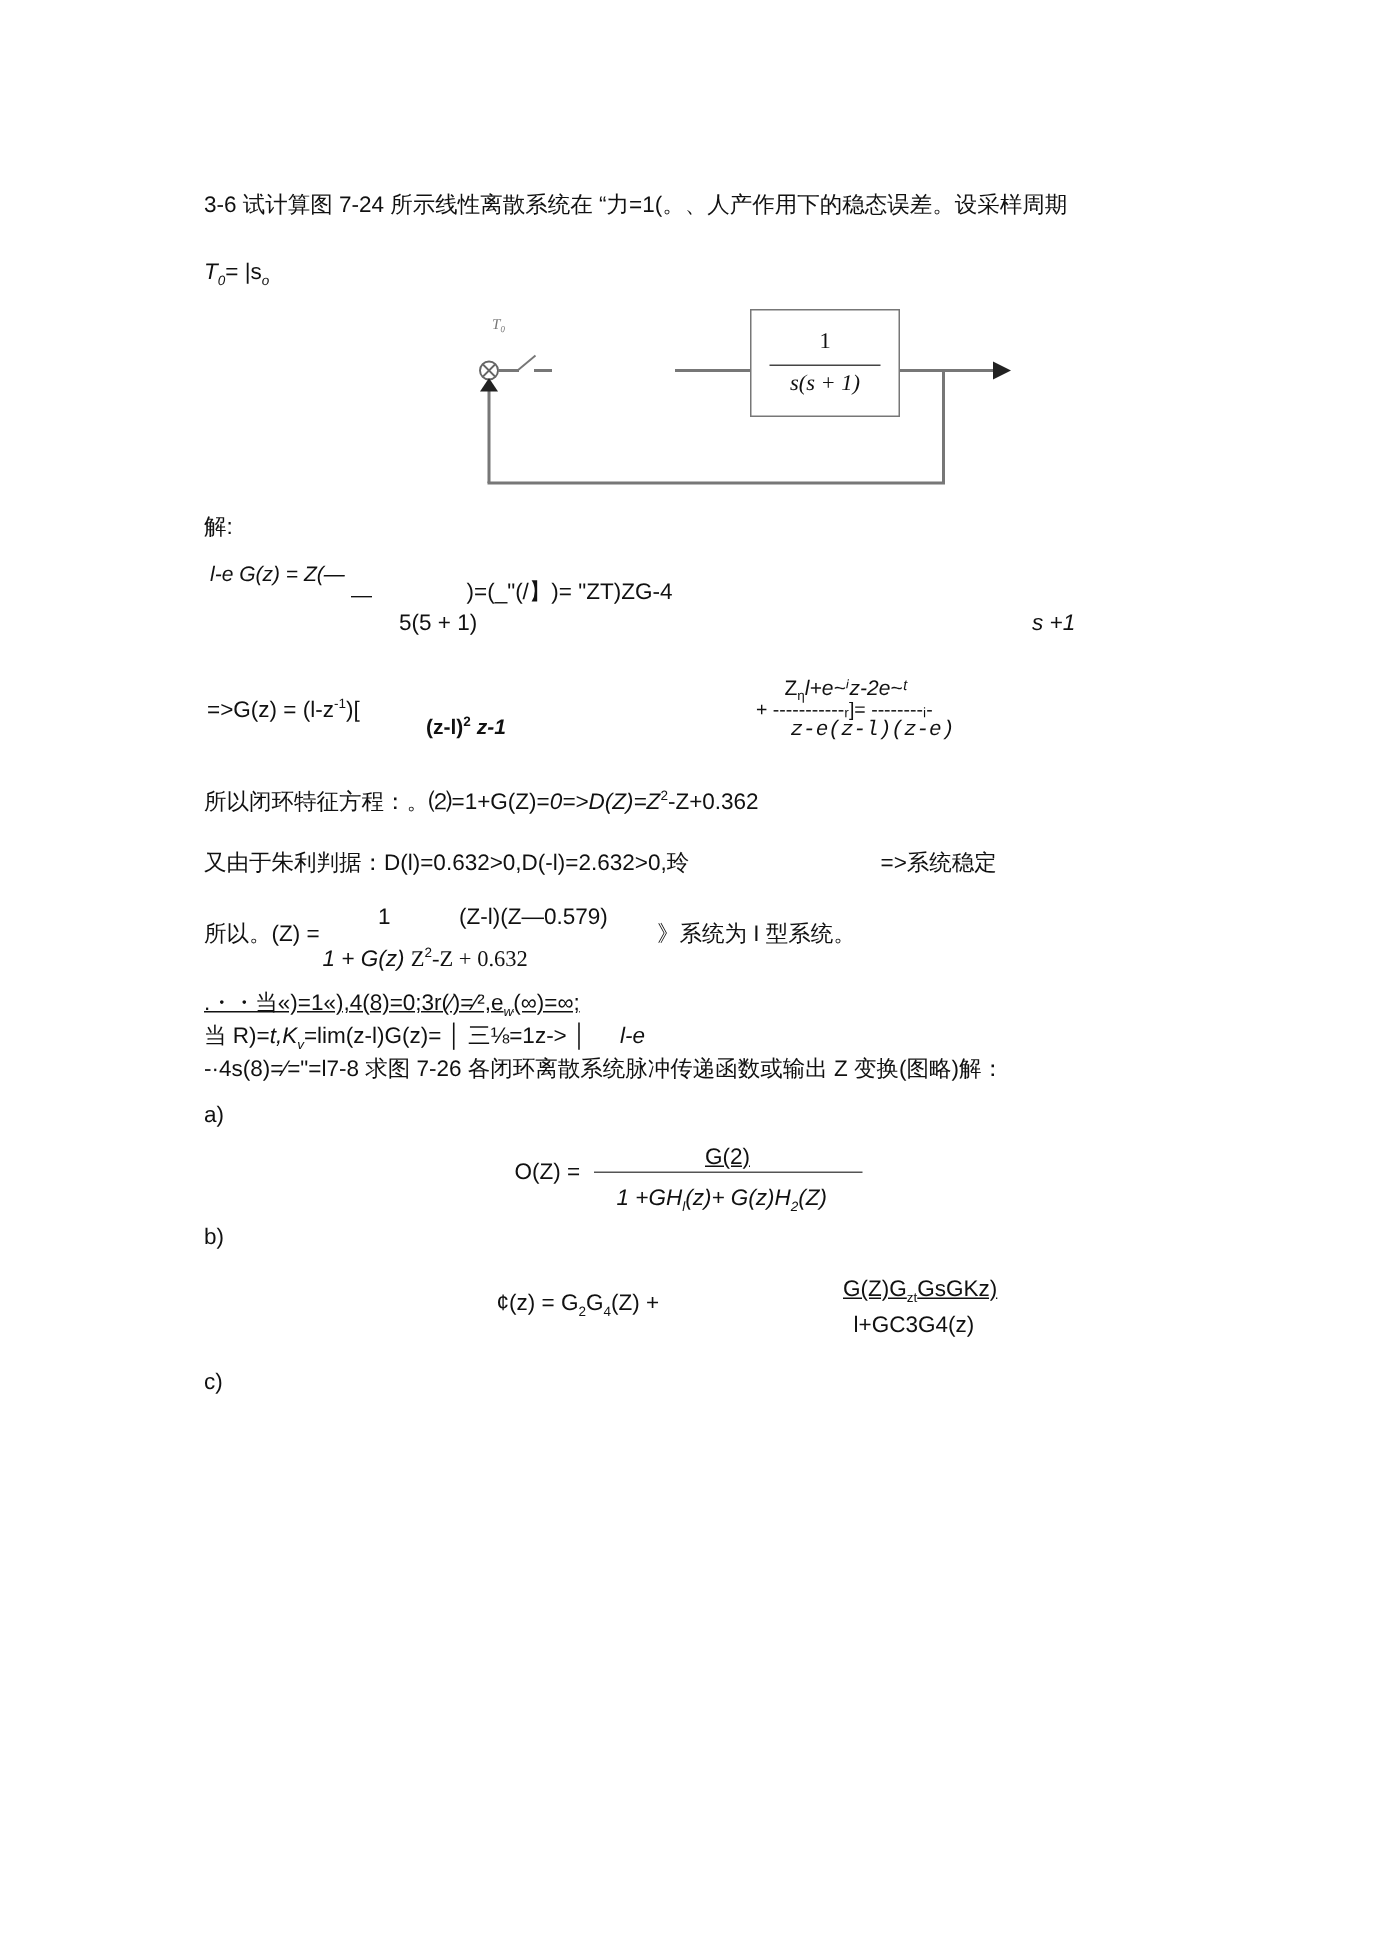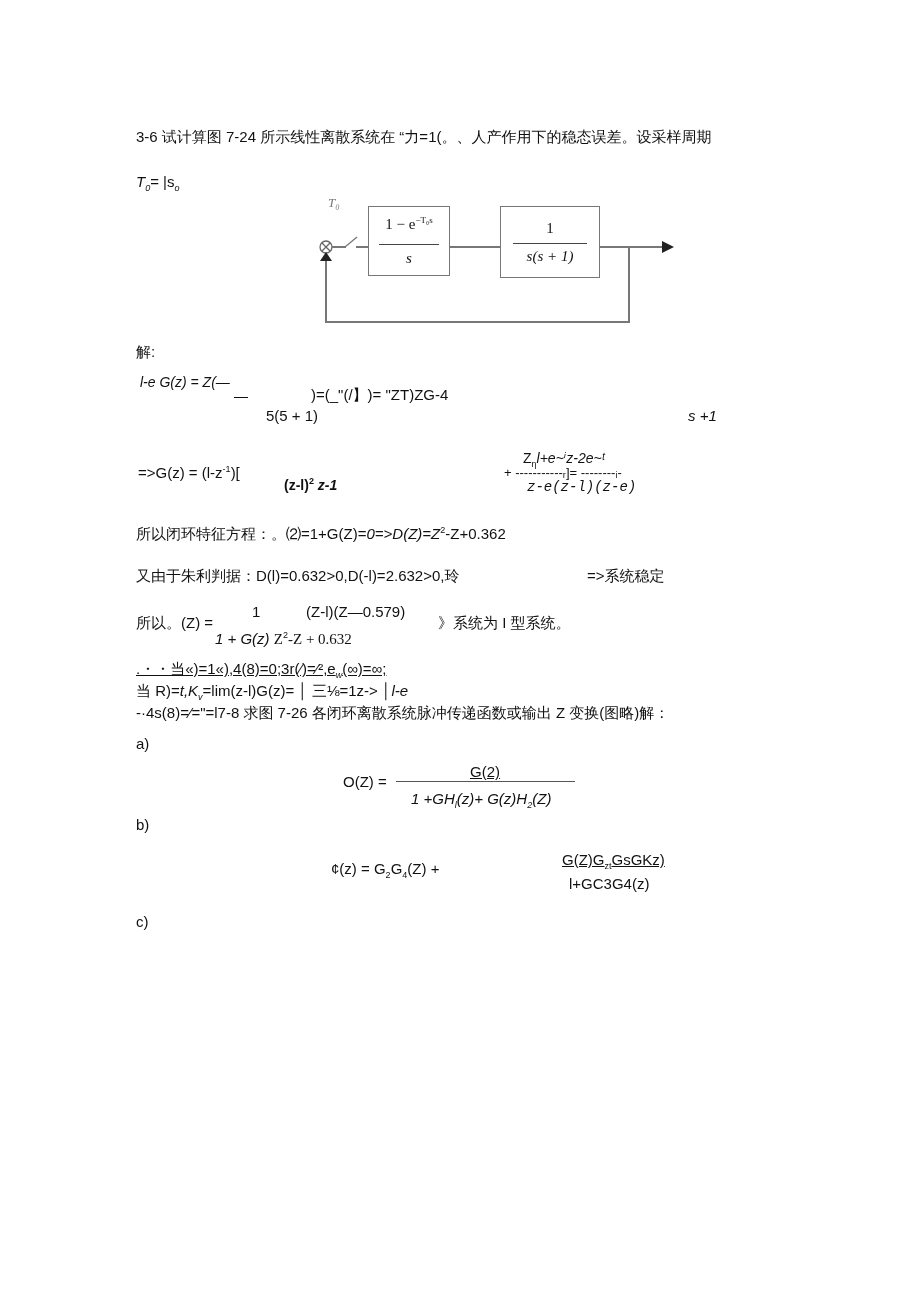--- a/index.html
+++ b/index.html
@@ -29,33 +29,28 @@
   <span class="it">T</span><span class="sub it">0</span><span>= |s</span><span class="sub it">o</span>
 </div>
 
 <div class="diagram">
 
   <svg class="abs" style="left:18px;top:44px;" width="16" height="16">
     <circle cx="8" cy="8" r="6" fill="#fff" stroke="#666" stroke-width="1.3"></circle>
     <line x1="4" y1="4" x2="12" y2="12" stroke="#666" stroke-width="1.2"></line>
     <line x1="12" y1="4" x2="4" y2="12" stroke="#666" stroke-width="1.2"></line>
   </svg>
-  <div class="abs serif it" style="left:28px;top:0;font-size:13px;color:#777;">T₀</div>
+  <div class="abs serif it" style="left:28px;top:16px;font-size:10px;color:#777;">T₀</div>
 
   <div class="wire" style="left:32px;top:51px;width:14px;height:1.5px;"></div>
   <svg class="abs" style="left:44px;top:40px;" width="16" height="14">
     <line x1="1" y1="12" x2="13" y2="2" stroke="#777" stroke-width="1.3"></line>
   </svg>
   <div class="wire" style="left:56px;top:51px;width:12px;height:1.5px;"></div>
 
-  <div class="box" style="left:68px;top:11px;width:80px;height:68px;">
-    <div class="block-num" style="top:8px;"><span>1 − e</span><sup style="font-size:9px;">−T₀s</sup></div>
-    <div class="block-bar" style="top:37px;"></div>
-    <div class="block-den it" style="top:43px;">s</div>
-  </div>
   <div class="wire" style="left:150px;top:51px;width:50px;height:1.5px;"></div>
 
   <div class="box" style="left:200px;top:11px;width:98px;height:70px;">
     <div class="block-num" style="top:13px;">1</div>
     <div class="block-bar" style="top:36px;"></div>
     <div class="block-den it" style="top:41px;">s(s + 1)</div>
   </div>
   <div class="wire" style="left:300px;top:51px;width:66px;height:1.5px;"></div>
   <svg class="abs" style="left:362px;top:45px;" width="14" height="14">
     <polygon points="0,1 12,7 0,13" fill="#222"></polygon>
@@ -88,21 +83,21 @@
 <div class="abs t15" style="left:136px;top:567px;">又由于朱利判据：D(l)=0.632&gt;0,D(-l)=2.632&gt;0,玲</div>
 <div class="abs t15" style="left:587px;top:567px;">=&gt;系统稳定</div>
 
 <div class="abs t15" style="left:136px;top:614px;">所以。(Z) =</div>
 <div class="abs t15" style="left:252px;top:603px;">1</div>
 <div class="abs t15" style="left:306px;top:603px;">(Z-l)(Z—0.579)</div>
 <div class="abs t15" style="left:215px;top:626px;"><span class="it">1 + G(z)</span> <span class="serif">Z</span><span class="sup">2</span><span class="serif">-Z + 0.632</span></div>
 <div class="abs t15" style="left:438px;top:614px;">》系统为 I 型系统。</div>
 
 <div class="abs t15" style="left:136px;top:660px;text-decoration:underline;"><span>.・・当«)=1«),4(8)=0;3r(⁄)=⁄²,e</span><span class="sub it">w</span><span>(∞)=∞;</span></div>
-<div class="abs t15" style="left:136px;top:682px;"><span>当 R)=</span><span class="it">t,K</span><span class="sub it">v</span><span>=lim(z-l)G(z)= │ 三⅛=1z-&gt; │</span><span class="it" style="">l-e</span></div>
+<div class="abs t15" style="left:136px;top:682px;"><span>当 R)=</span><span class="it">t,K</span><span class="sub it">v</span><span>=lim(z-l)G(z)= │ 三⅛=1z-&gt; │</span><span class="it" style="margin-left:22px;">l-e</span></div>
 <div class="abs t15" style="left:136px;top:704px;">-·4s(8)=⁄="=l7-8 求图 7-26 各闭环离散系统脉冲传递函数或输出 Z 变换(图略)解：</div>
 
 <div class="abs t15" style="left:136px;top:735px;">a)</div>
 <div class="abs t15" style="left:343px;top:773px;">O(Z) =</div>
 <div class="abs t15" style="left:470px;top:763px;text-decoration:underline;">G(2)</div>
 <div class="fracline" style="left:396px;top:781px;width:179px;"></div>
 <div class="abs t15 it" style="left:411px;top:790px;"><span>1 +GH</span><span class="sub">l</span><span>(z)+ G(z)H</span><span class="sub">2</span><span>(Z)</span></div>
 
 <div class="abs t15" style="left:136px;top:816px;">b)</div>
 <div class="abs t15" style="left:331px;top:860px;"><span>¢(z) = G</span><span class="sub">2</span><span>G</span><span class="sub">4</span><span>(Z) +</span></div>

